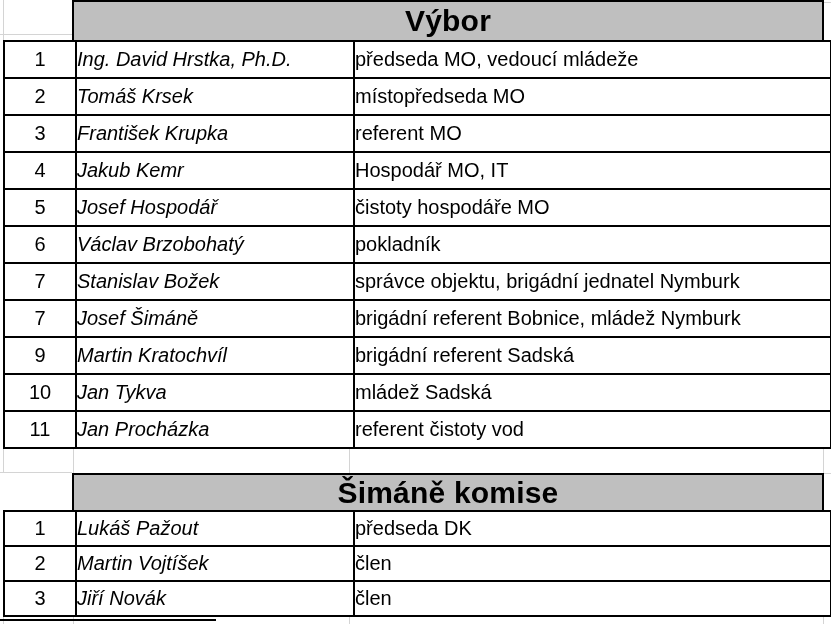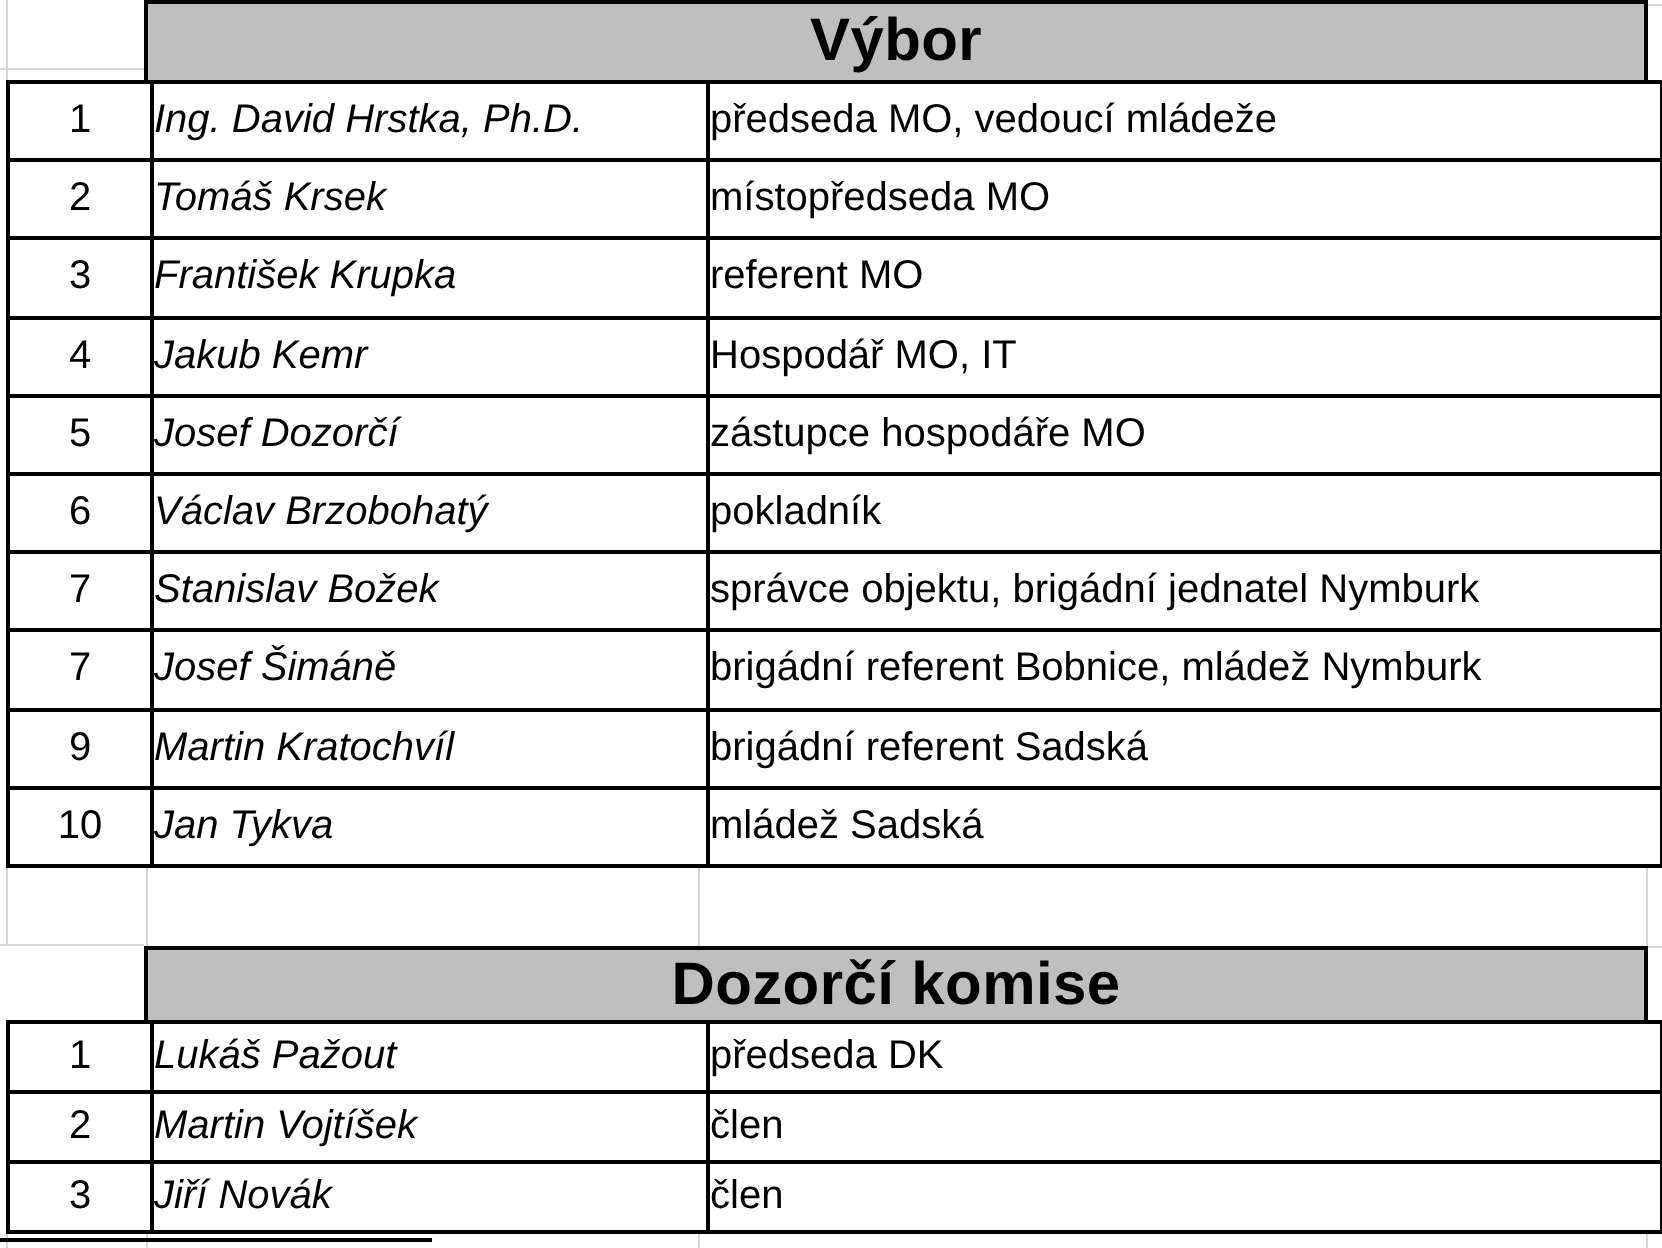--- a/index.html
+++ b/index.html
@@ -119,22 +119,22 @@
         <td class="name">František Krupka</td>
         <td class="role">referent MO</td>
       </tr>
       <tr>
         <td class="num">4</td>
         <td class="name">Jakub Kemr</td>
         <td class="role">Hospodář MO, IT</td>
       </tr>
       <tr>
         <td class="num">5</td>
-        <td class="name">Josef Dozorčí</td>
-        <td class="role">zástupce hospodáře MO</td>
+        <td class="name">Josef Hospodář</td>
+        <td class="role">čistoty hospodáře MO</td>
       </tr>
       <tr>
         <td class="num">6</td>
         <td class="name">Václav Brzobohatý</td>
         <td class="role">pokladník</td>
       </tr>
       <tr>
         <td class="num">7</td>
         <td class="name">Stanislav Božek</td>
         <td class="role">správce objektu, brigádní jednatel Nymburk</td>
@@ -147,24 +147,29 @@
       <tr>
         <td class="num">9</td>
         <td class="name">Martin Kratochvíl</td>
         <td class="role">brigádní referent Sadská</td>
       </tr>
       <tr>
         <td class="num">10</td>
         <td class="name">Jan Tykva</td>
         <td class="role">mládež Sadská</td>
       </tr>
+      <tr>
+        <td class="num">11</td>
+        <td class="name">Jan Procházka</td>
+        <td class="role">referent čistoty vod</td>
+      </tr>
     </tbody>
   </table>
 
-  <div class="sec-header" id="header-dozorci">Dozorčí komise</div>
+  <div class="sec-header" id="header-dozorci">Šimáně komise</div>
 
   <table class="block" id="table-dozorci">
     <tbody>
       <tr>
         <td class="num">1</td>
         <td class="name">Lukáš Pažout</td>
         <td class="role">předseda DK</td>
       </tr>
       <tr>
         <td class="num">2</td>

